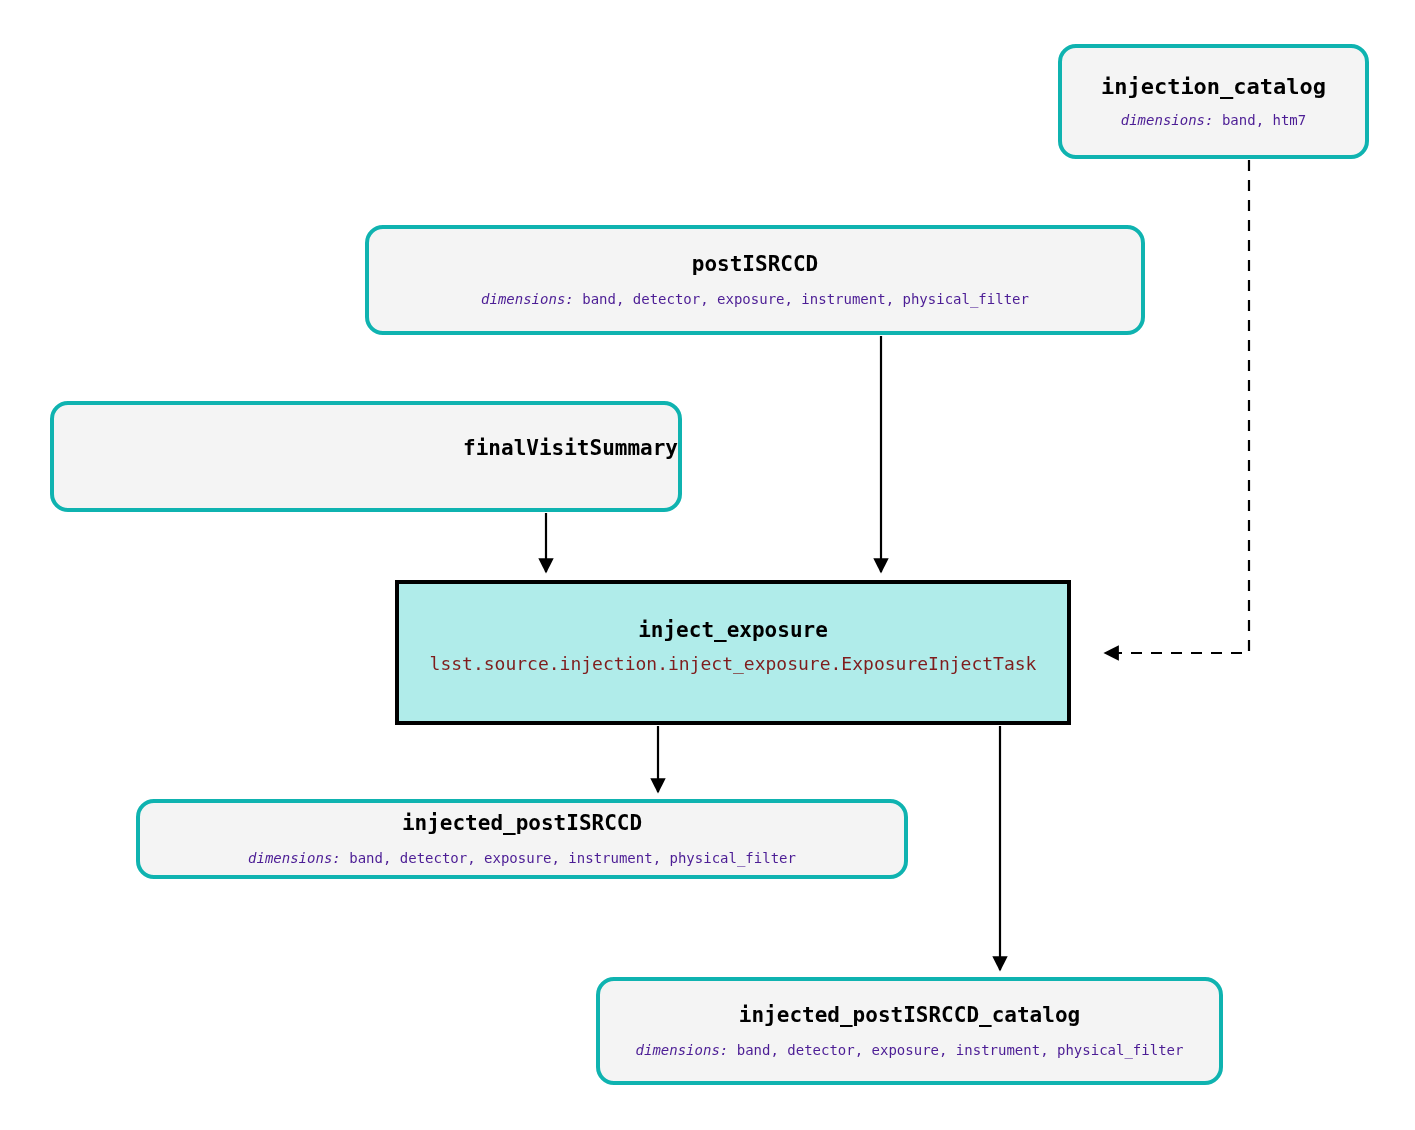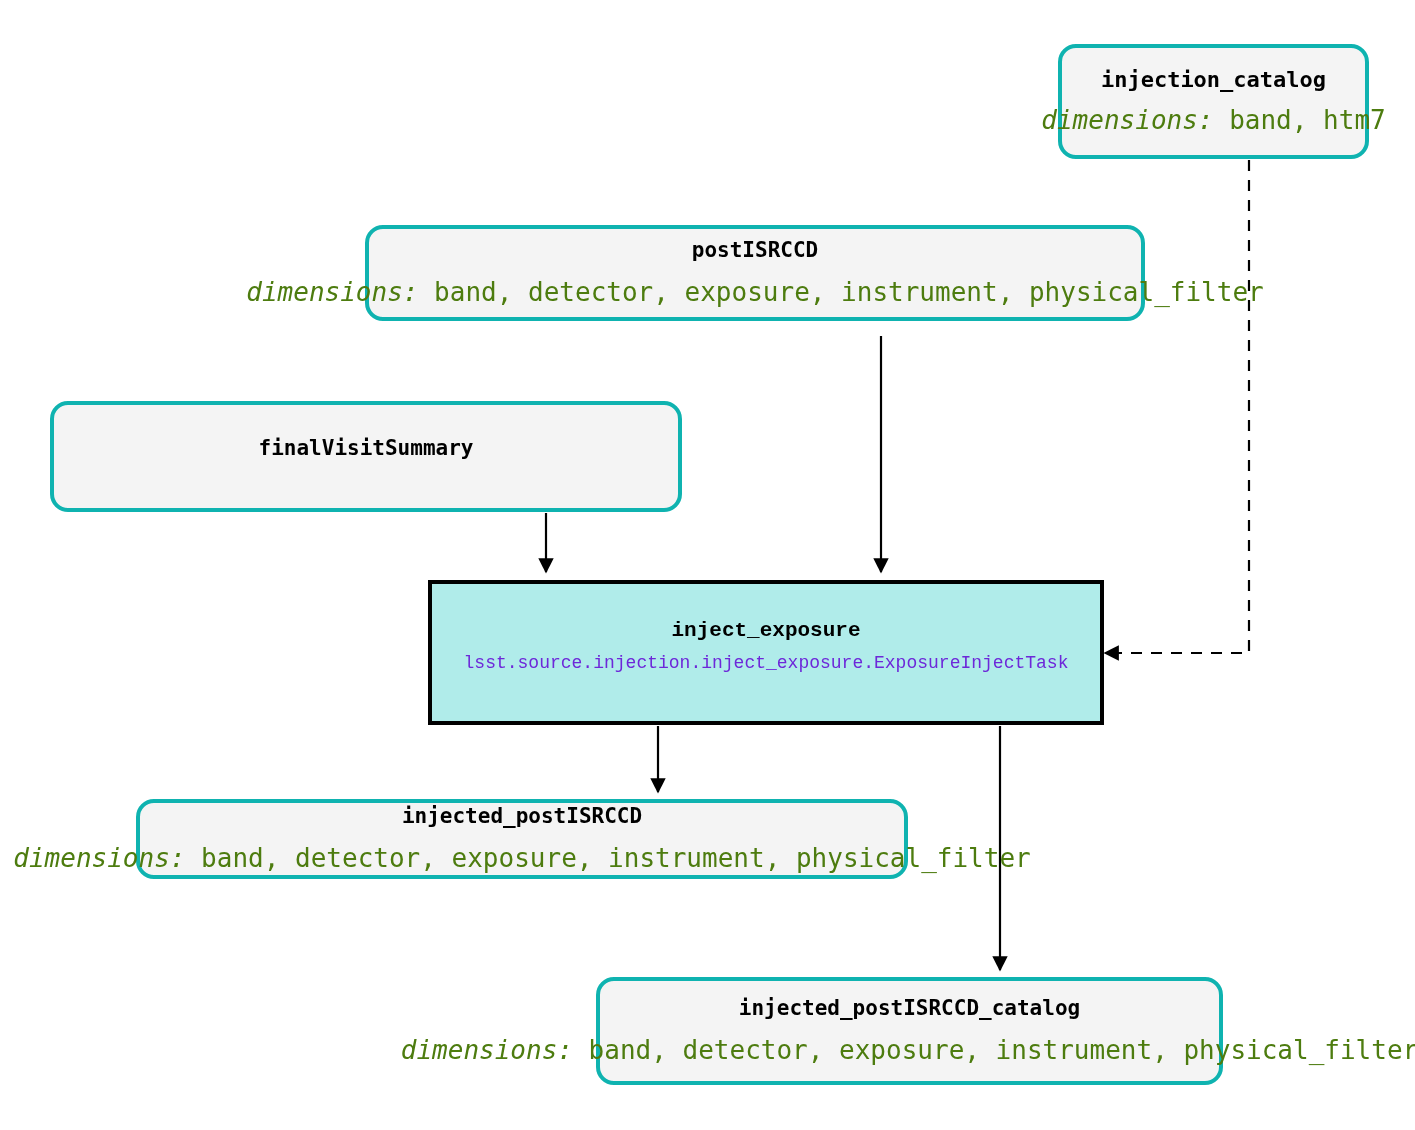--- a/index.html
+++ b/index.html
@@ -49,39 +49,39 @@
   .node-title {
     font-weight: bold;
     font-size: 21px;
     color: #000000;
     letter-spacing: 0px;
     line-height: 1.1;
     white-space: nowrap;
   }
   .node-sub {
     font-size: 19px;
-    color: #6d28d9;
+    color: #7f1d1d;
     line-height: 1.1;
     white-space: nowrap;
     text-align: right;
   }
   .node-dims {
-    font-size: 26px;
-    color: #4d7c0f;
+    font-size: 14px;
+    color: #4c1d95;
     line-height: 1.1;
     white-space: nowrap;
   }
   .dims-label {
     font-style: italic;
   }
   
   #node-injection_catalog { left: 1058px; top: 44px;  width: 311px; height: 115px; }
-  #node-postISRCCD        { left: 365px;  top: 225px; width: 780px; height: 96px; justify-content: center; }
-  #node-finalVisitSummary { left: 50px;   top: 401px; width: 632px; height: 111px; }
-  #node-inject_exposure   { left: 428px;  top: 580px; width: 676px; height: 145px; font-family: Liberation Mono, monospace; }
+  #node-postISRCCD        { left: 365px;  top: 225px; width: 780px; height: 110px; justify-content: center; }
+  #node-finalVisitSummary { left: 50px;   top: 401px; width: 632px; height: 111px; align-items: flex-end; }
+  #node-inject_exposure   { left: 395px;  top: 580px; width: 676px; height: 145px; }
   #node-injected_postISRCCD { left: 136px; top: 799px; width: 772px; height: 80px; }
   #node-injected_postISRCCD_catalog { left: 596px; top: 977px; width: 627px; height: 108px; }
 
   #node-injection_catalog .node-title { font-size: 22px; }
   #node-inject_exposure .node-title { margin-bottom: 12px; }
   #node-inject_exposure .node-sub { margin-bottom: 12px; font-size: 18px; }
   #node-postISRCCD .node-title,
   #node-finalVisitSummary .node-title,
   #node-injected_postISRCCD .node-title,
   #node-injected_postISRCCD_catalog .node-title { margin-bottom: 16px; }

